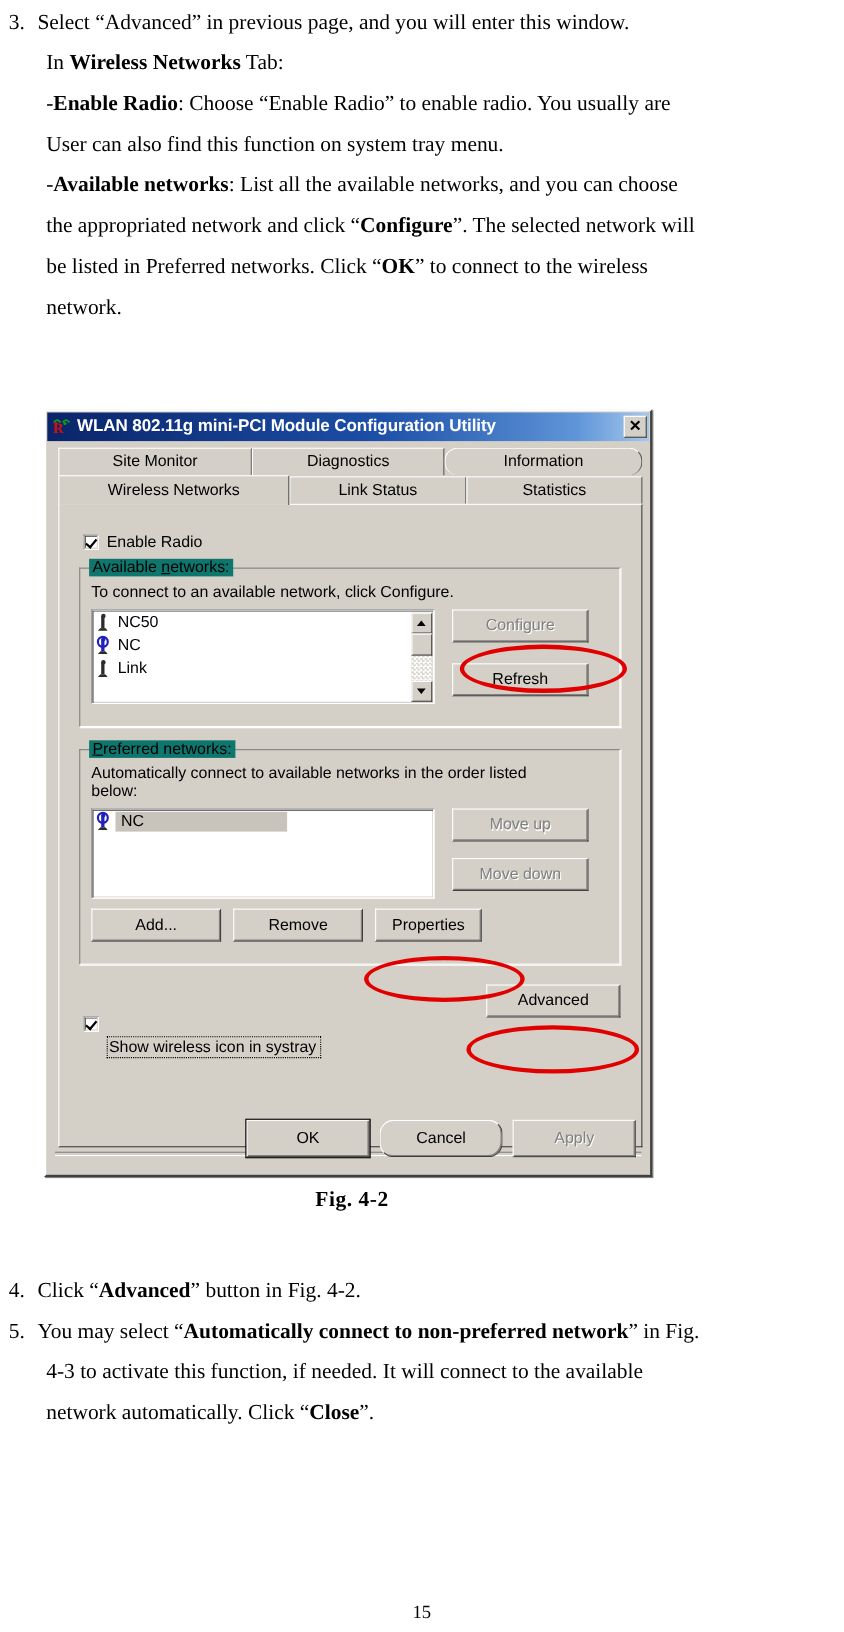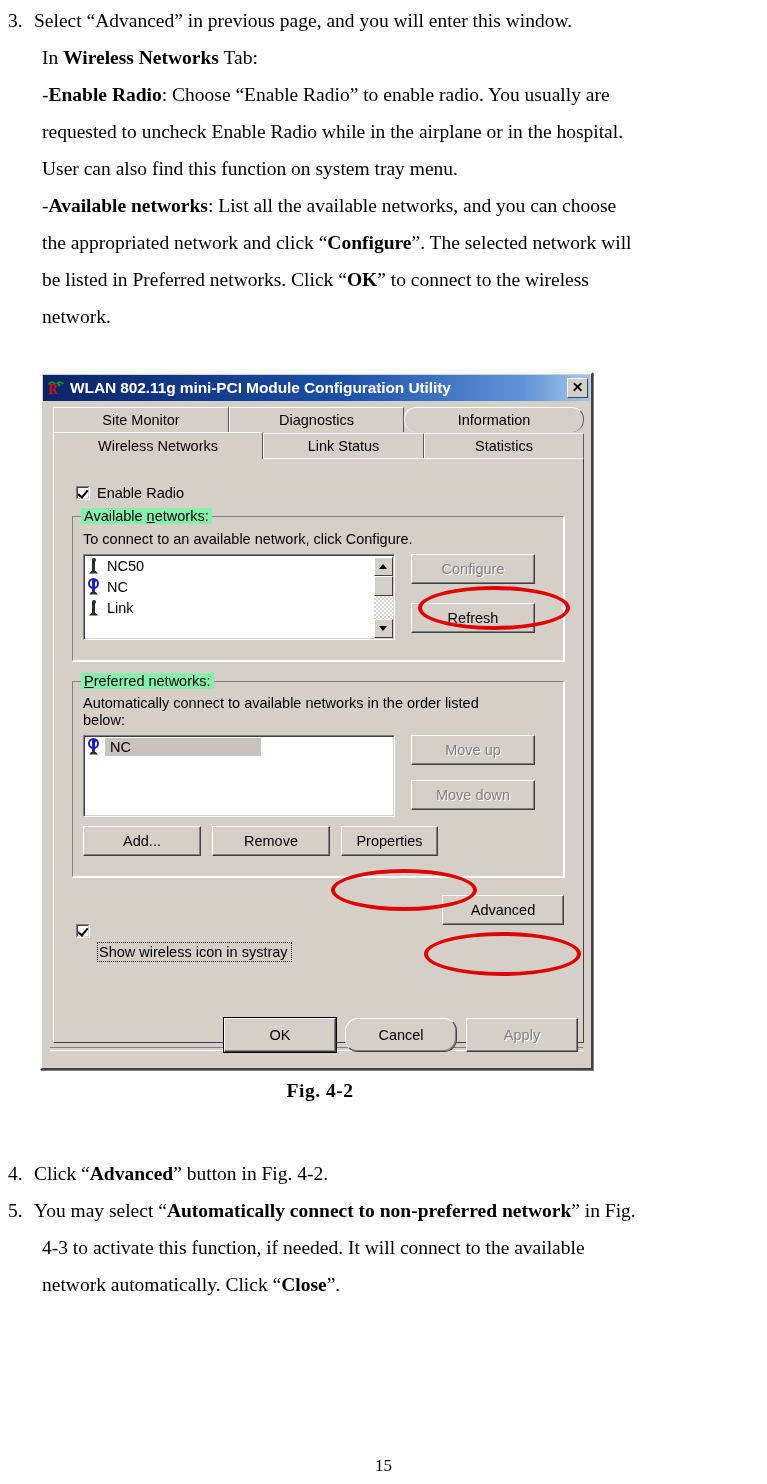--- a/index.html
+++ b/index.html
@@ -219,21 +219,21 @@
     position: absolute;
     left: -1.5px; top: -1.5px; right: -1.5px; bottom: -1.5px;
     border: 1.5px solid #ffffff;
     border-top-color: transparent;
     border-left-color: transparent;
     pointer-events: none;
   }
   .gb-legend {
     position: absolute;
     top: -9px; left: 8px;
-    background: #86efac;
+    background: #0f766e;
     padding: 0 3px;
     font-size: 14.5px;
     white-space: nowrap;
   }
   .gb-desc {
     position: absolute;
     font-size: 14.5px;
     line-height: 17px;
   }
 
@@ -409,23 +409,20 @@
       <span>In </span><b>Wireless Networks</b><span> Tab:</span>
     </div>
   </div>
 
   <div class="para indent">
     <div class="ptext">
       <span>-</span><b>Enable Radio</b><span>: Choose “Enable Radio” to enable radio. You usually are</span>
     </div>
   </div>
 
-  <div class="para indent">
-    <div class="ptext">requested to uncheck Enable Radio while in the airplane or in the hospital.</div>
-  </div>
 
   <div class="para indent">
     <div class="ptext">User can also find this function on system tray menu.</div>
   </div>
 
   <div class="para indent">
     <div class="ptext">
       <span>-</span><b>Available networks</b><span>: List all the available networks, and you can choose</span>
     </div>
   </div>

